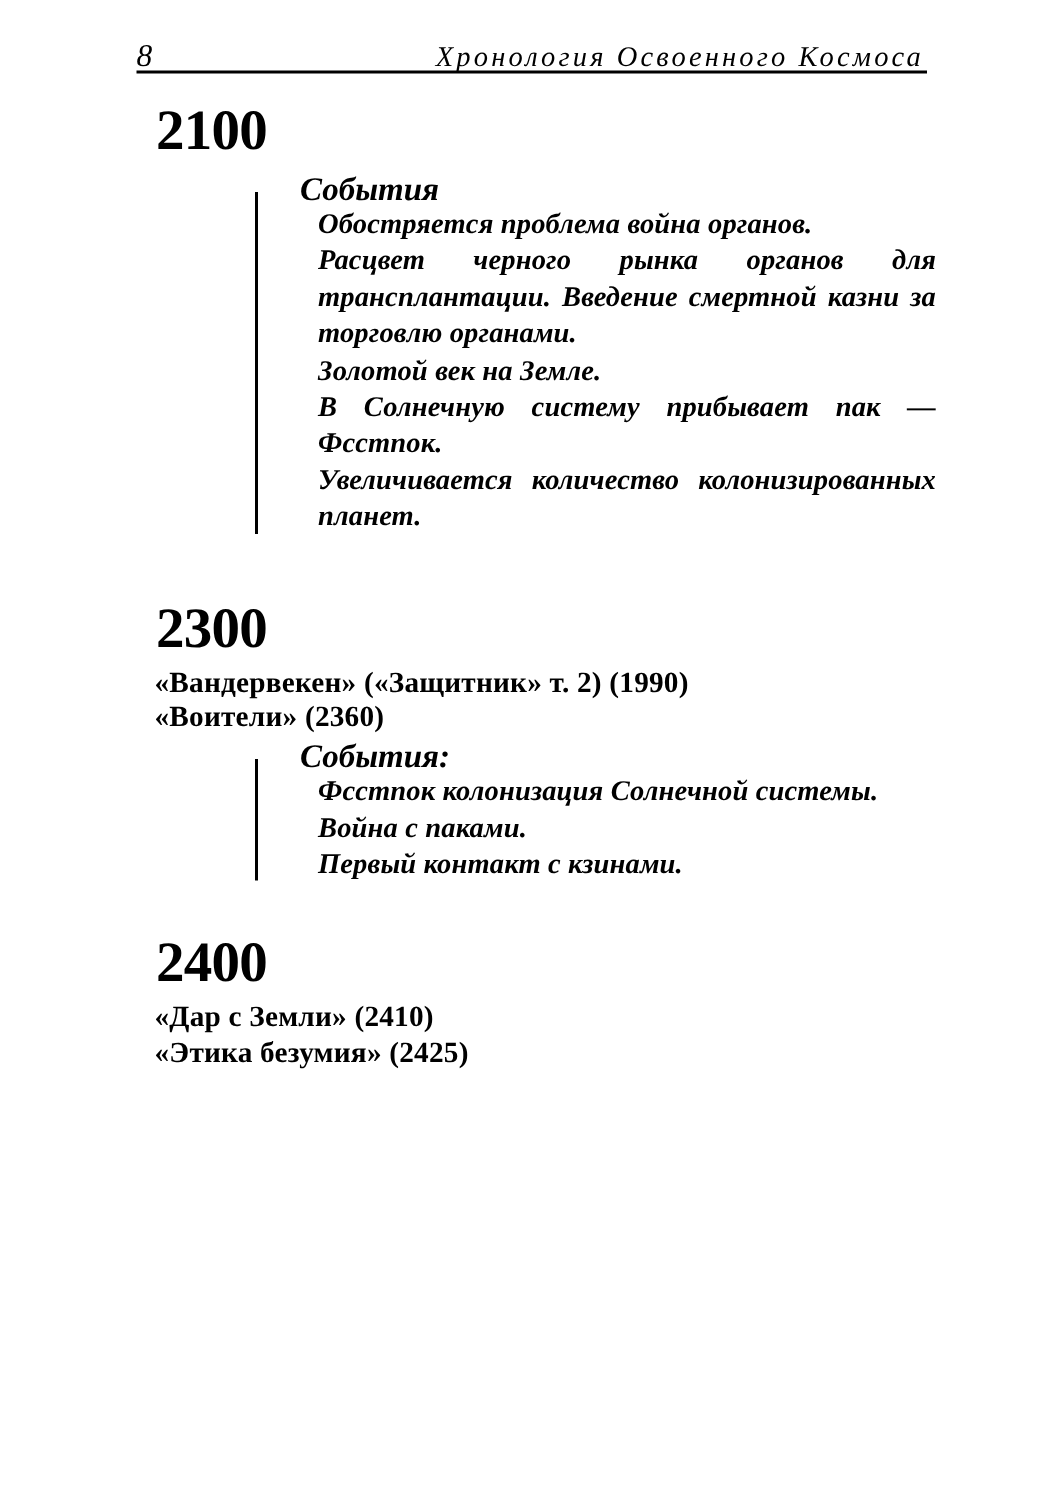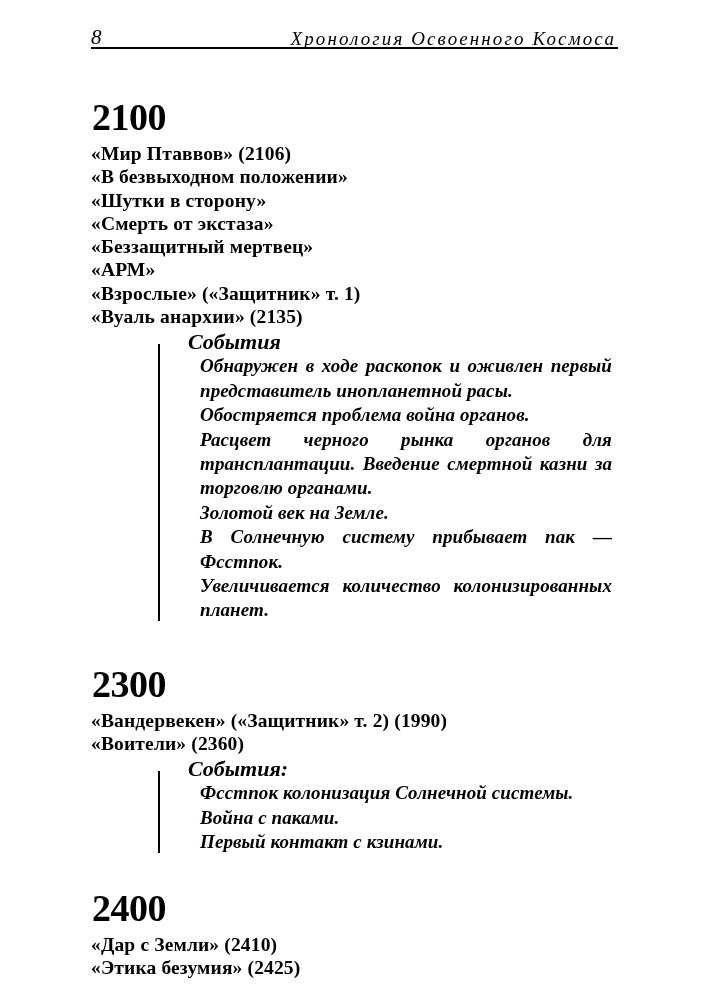--- a/index.html
+++ b/index.html
@@ -55,24 +55,23 @@
     left: 91px;
     top: 47px;
     width: 527px;
     height: 2px;
     background: #000;
   }
 
   
   .content {
     position: absolute;
-    left: 91px;
+    left: 103px;
     top: 60px;
     width: 527px;
-    margin-top: 30px;
   }
 
   .year-block { position: relative; }
 
   .year-heading {
     font-size: 38px;
     font-weight: bold;
     line-height: 1;
     letter-spacing: -0.5px;
     margin: 0;
@@ -139,36 +138,25 @@
   <div class="running-head">
     <span class="folio">8</span>
     <span class="head-title">Хронология Освоенного Космоса</span>
   </div>
   <div class="head-rule"></div>
 
   <div class="content">
 
     <div class="year-block">
       <div class="year-heading">2100</div>
-      <ul class="works-list">
-        <li class="work-item">«Мир Птаввов» (2106)</li>
-        <li class="work-item">«В безвыходном положении»</li>
-        <li class="work-item">«Шутки в сторону»</li>
-        <li class="work-item">«Смерть от экстаза»</li>
-        <li class="work-item">«Беззащитный мертвец»</li>
-        <li class="work-item">«АРМ»</li>
-        <li class="work-item">«Взрослые» («Защитник» т. 1)</li>
-        <li class="work-item">«Вуаль анархии» (2135)</li>
-      </ul>
 
       <div class="events-group">
         <div class="events-rule"></div>
         <div class="events-label">События</div>
         <ul class="events-list">
-          <li class="event-item">Обнаружен в ходе раскопок и оживлен первый представитель инопланетной расы.</li>
           <li class="event-item">Обостряется проблема война органов.</li>
           <li class="event-item">Расцвет черного рынка органов для трансплантации. Введение смертной казни за торговлю органами.</li>
           <li class="event-item">Золотой век на Земле.</li>
           <li class="event-item">В Солнечную систему прибывает пак — Фсстпок.</li>
           <li class="event-item">Увеличивается количество колонизированных планет.</li>
         </ul>
       </div>
     </div>
 
     <div class="gap-lg"></div>

